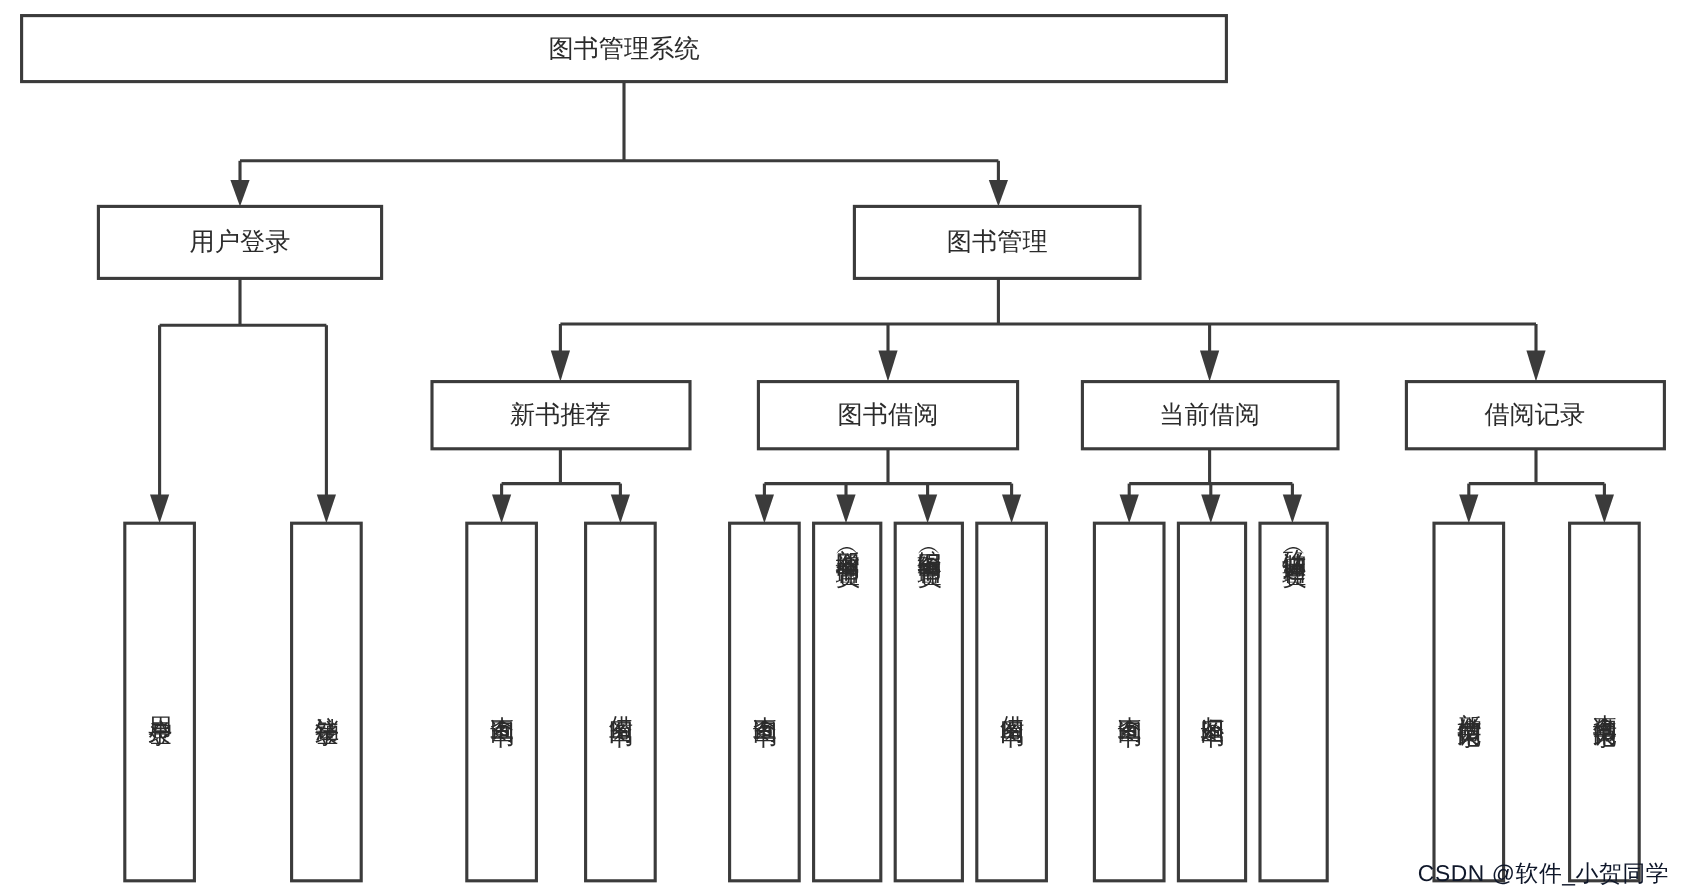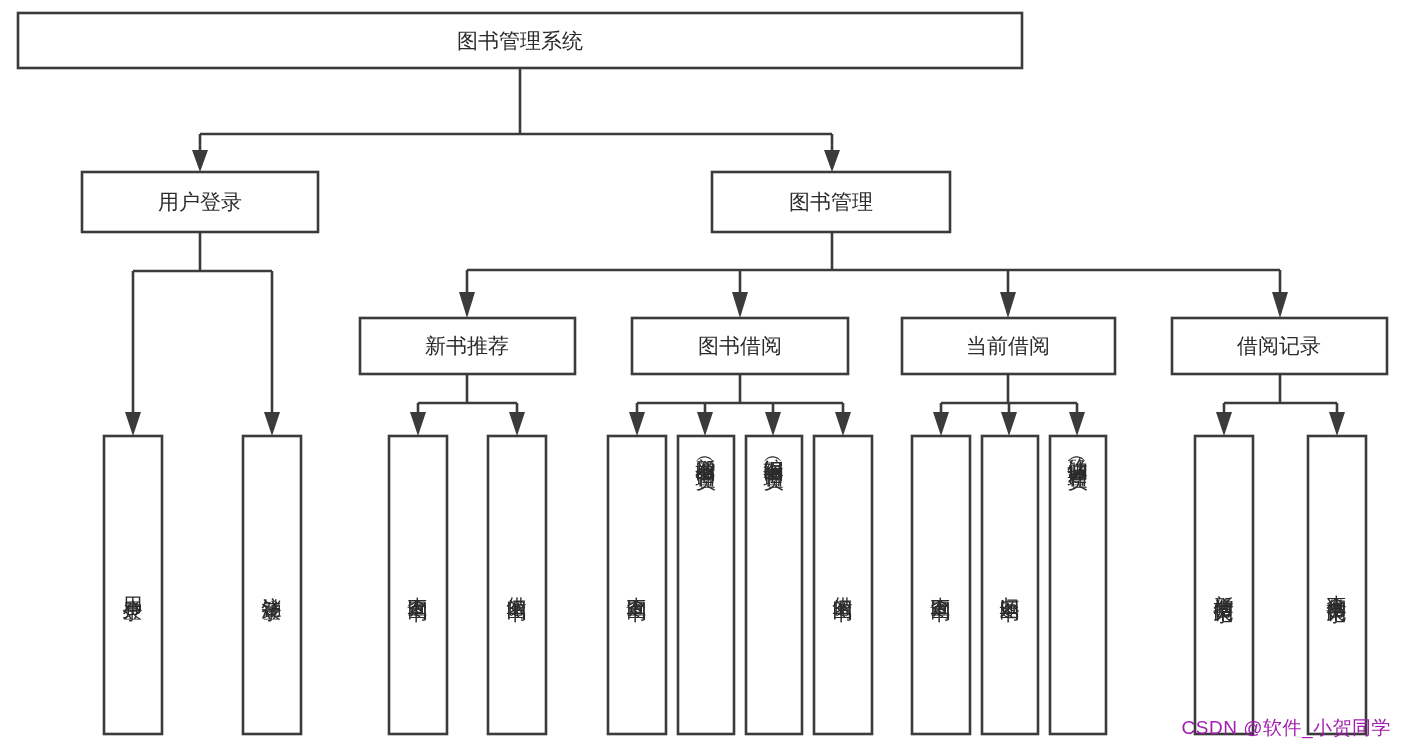--- a/index.html
+++ b/index.html
@@ -66,21 +66,21 @@
   }
   .vlabel-wrap.center-v {
     align-items: center;
   }
   .watermark {
     position: absolute;
     right: 14px;
     bottom: 6px;
     font-family: "Liberation Sans", "DejaVu Sans", sans-serif;
     font-size: 19px;
-    color: #a21caf;
+    color: #0f172a;
     white-space: nowrap;
     letter-spacing: 0.5px;
   }
 </style>
 </head>
 <body>
 
 <div id="diagram-root">
 
   <svg id="flow-svg" viewBox="0 0 1405 747">

